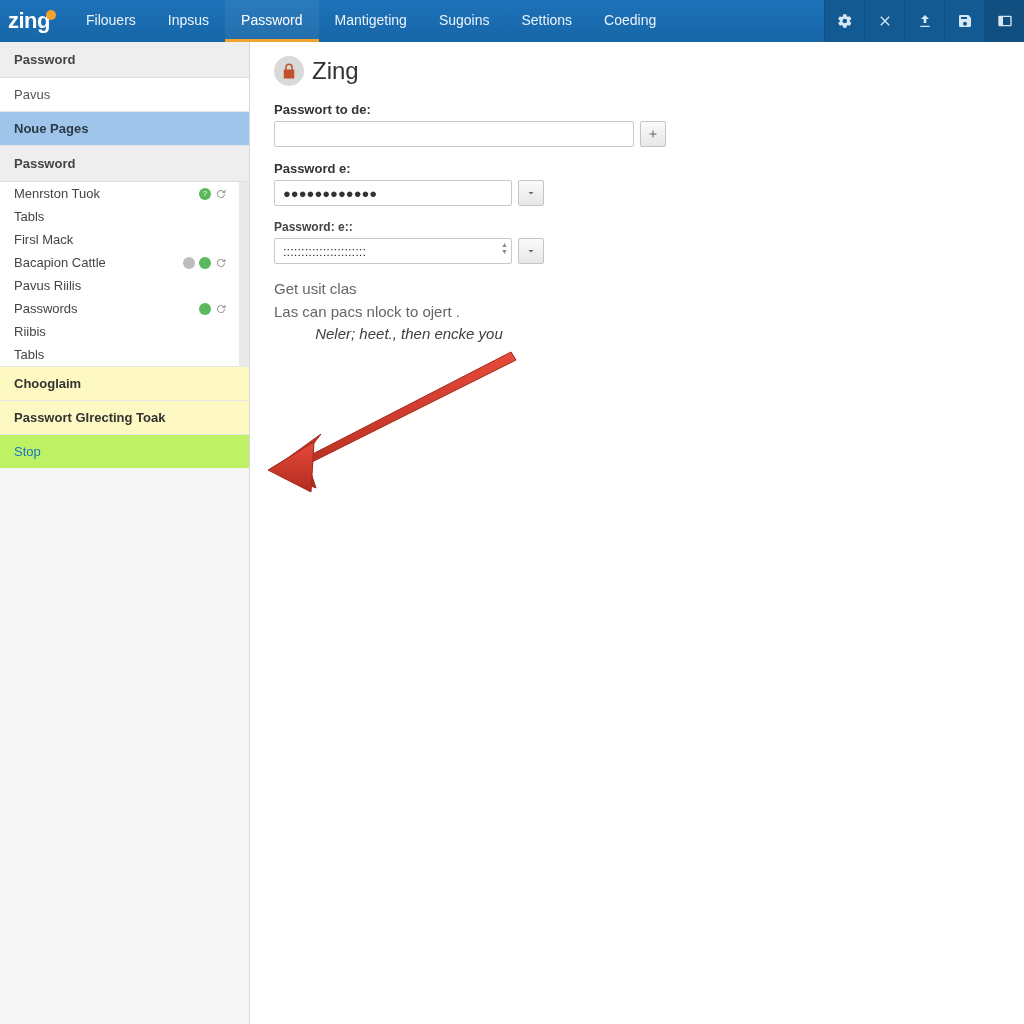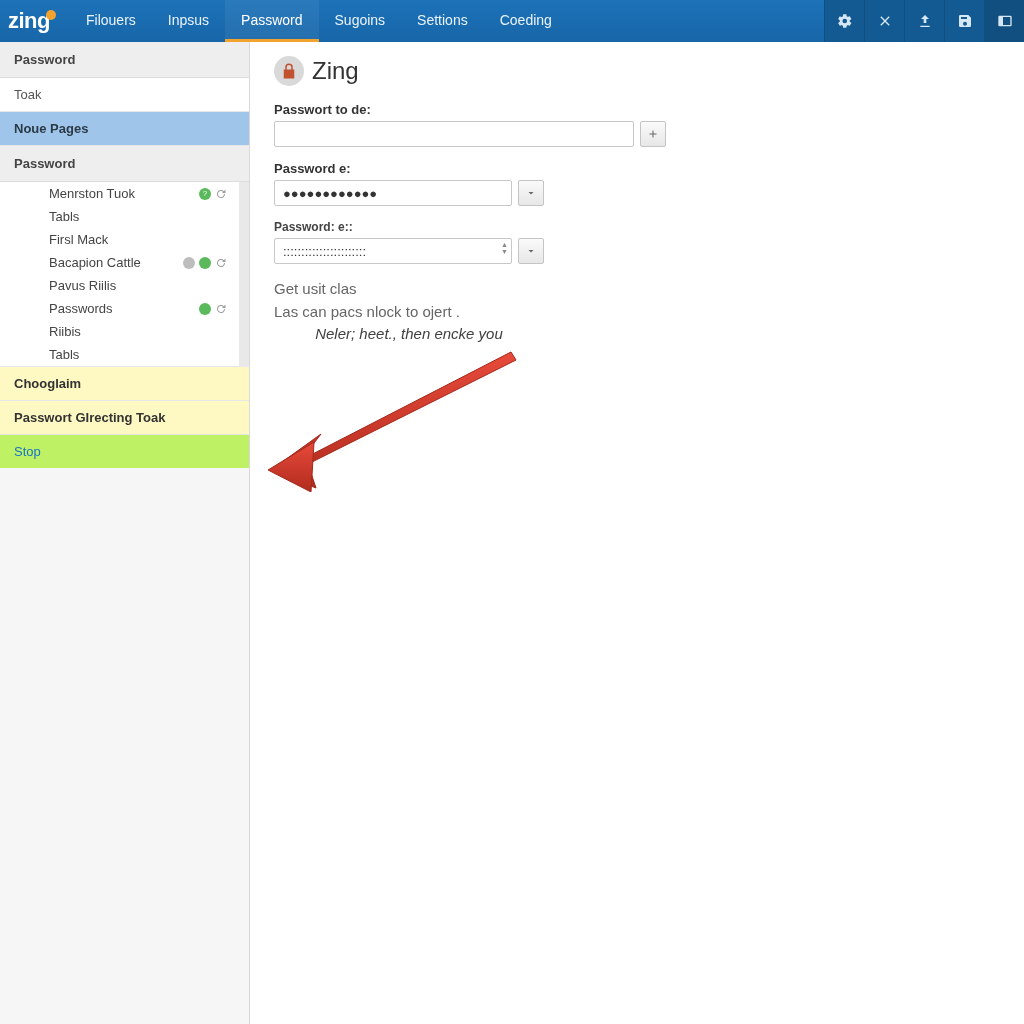--- a/index.html
+++ b/index.html
@@ -120,21 +120,21 @@
   .dot-green { background:#59b95b; }
   .dot-gray  { background:#bdbdbd; }
   .cycle-icon { width:12px;height:12px; }
   .cycle-icon svg { width:12px;height:12px;fill:#9c9c9c; }
   .scrollbar-fake {
     width:10px; background:#e9e9e9;
   }
   .side-block {
     display:flex;
   }
-  .side-list-wrap { flex:1;padding-left:35px; }
+  .side-list-wrap { flex:1; }
 
   .side-item.section {
     font-weight:600; color:#333; background:#fef9c3;
   }
 
   .side-item.link {
     color:#1a73c9;
     background:#bef264;
     font-weight:400;
     border-bottom:none;
@@ -224,20 +224,23 @@
     <div class="topnav-item">
         <span>Filouers</span>
       </div>
     <div class="topnav-item">
         <span>Inpsus</span>
       </div>
     <div class="topnav-item active">
         <span>Password</span>
       </div>
     <div class="topnav-item">
+        <span>Mantigeting</span>
+      </div>
+    <div class="topnav-item">
         <span>Sugoins</span>
       </div>
     <div class="topnav-item">
         <span>Settions</span>
       </div>
     <div class="topnav-item">
         <span>Coeding</span>
       </div>
   </div>
   <div class="topicons">
@@ -267,21 +270,21 @@
           <rect x="3" y="5" width="6" height="14"></rect>
         </svg>
     </div>
   </div>
 </div>
 
 <div class="layout">
 
   <div class="sidebar">
     <div class="side-head">Password</div>
-    <div class="side-item indent"><span>Toak</span></div>
+    <div class="side-item indent"><span>Pavus</span></div>
     <div class="side-item selected"><span>Noue Pages</span></div>
 
     <div class="side-head">Password</div>
 
     <div class="side-block">
       <div class="side-list side-list-wrap">
         <div class="row">
           <span class="label">Menrston Tuok</span>
           <span class="badges">
             <span class="dot-badge dot-green">?</span>

